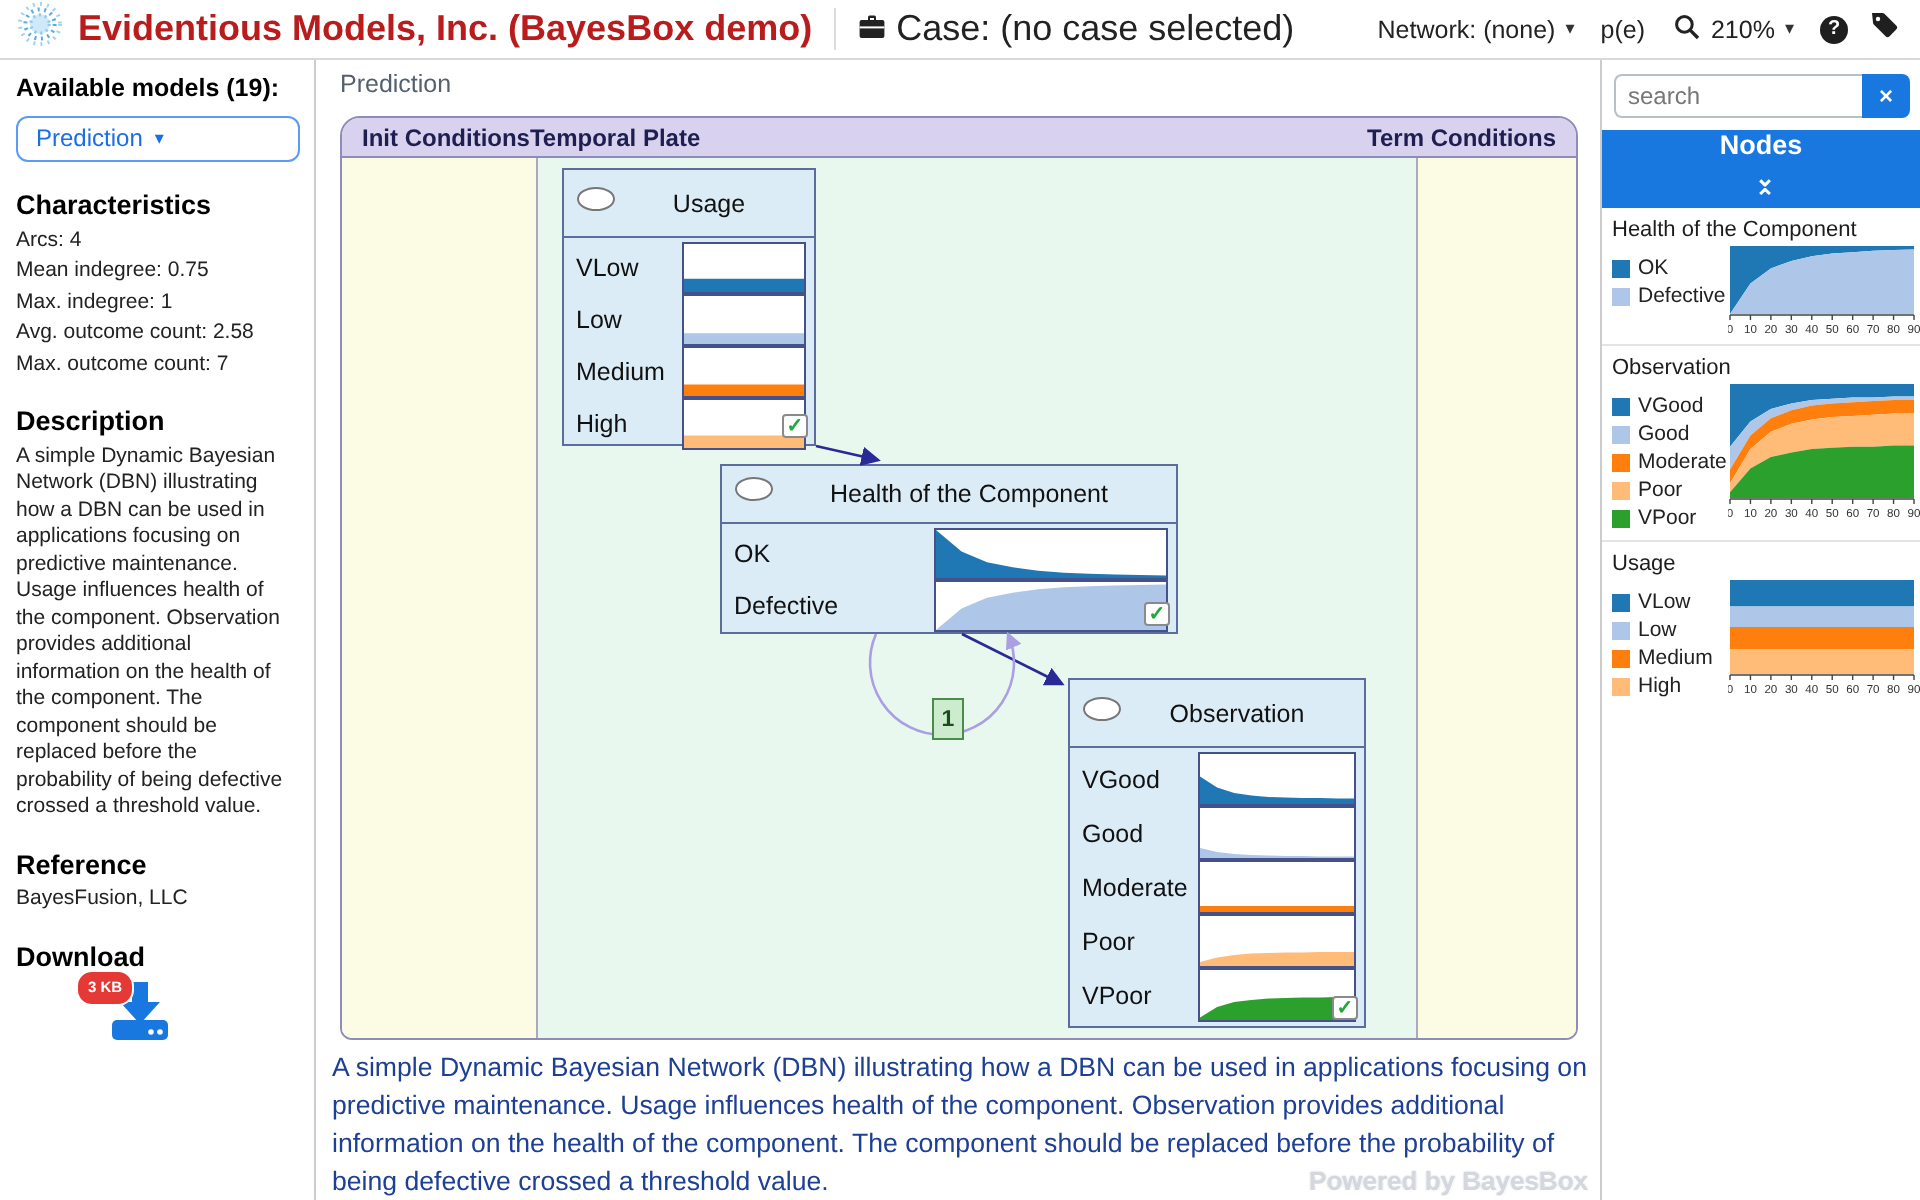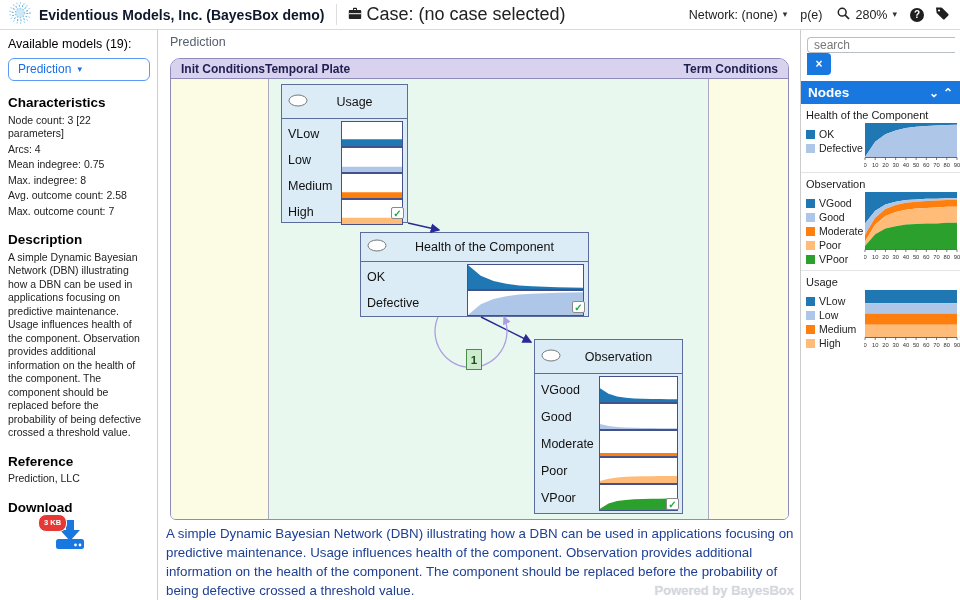--- a/index.html
+++ b/index.html
@@ -2,30 +2,30 @@
 <html><head>
 <meta charset="utf-8">
 <style>
   * { box-sizing: border-box; }
   html,body { margin:0; padding:0; background:#fff; }
   body { width:960px; height:600px; overflow:hidden; font-family:"Liberation Sans", sans-serif; color:#222; }
   .app { width:960px; height:600px; display:flex; flex-direction:column; background:#fff; }
 
   
   .topbar { flex:0 0 30px; height:30px; display:flex; align-items:center; gap:7px; padding:0 10px 0 8px; border-bottom:1px solid #d9d9d9; background:#fff; }
-  .topbar .app-title { font-weight:bold; font-size:14px; color:#0f172a; white-space:nowrap; }
+  .topbar .app-title { font-weight:bold; font-size:18px; color:#b91c1c; white-space:nowrap; }
   .vdiv { align-self:stretch; border-left:1px solid #ddd; margin:4px 4px; }
   .hgroup { display:flex; align-items:center; gap:5px; font-size:12.5px; color:#222; white-space:nowrap; cursor:default; }
   .spacer { flex:1; }
   .caret { font-size:9px; color:#333; line-height:1; }
   .qicon { width:14px; height:14px; border-radius:50%; background:#1f1f1f; color:#fff; font-size:10px; font-weight:bold; text-align:center; line-height:14px; }
 
   
   .left { flex:0 0 158px; width:158px; border-right:1px solid #ccc; padding:8px 8px 0 8px; overflow:hidden; font-size:10.5px; line-height:13.5px; color:#222; }
-  .left .bold-lbl { font-weight:normal; font-size:12.5px; color:#000; }
+  .left .bold-lbl { font-weight:bold; font-size:12.5px; color:#000; }
   .model-dd { margin-top:6px; width:142px; border:1px solid #5b9bf8; border-radius:6px; background:#fff; color:#1a6ee8; font-size:12px; padding:4px 9px; text-align:left; display:flex; align-items:center; gap:6px; cursor:pointer; }
   .model-dd .caret { color:#1a6ee8; }
   .left h3 { font-size:13.5px; margin:15px 0 4px 0; color:#000; }
   .left p { margin:0 0 2px 0; }
   .left ul { margin:2px 0 8px 16px; padding:0; }
   .left li { margin:0; }
   .dl-wrap { position:relative; width:40px; margin:4px 0 0 44px; cursor:pointer; }
   .dl-badge { position:absolute; left:-14px; top:-4px; background:#e53935; border:1px solid #fff; color:#fff; font-size:7.5px; font-weight:bold; padding:1px 5px; border-radius:8px; z-index:2; }
 
   
@@ -50,25 +50,25 @@
   .ncell svg { display:block; width:100%; height:100%; }
   .check { position:absolute; right:3px; bottom:3px; width:13px; height:12px; background:#fff; border:1px solid #8a8a8a; border-radius:2px; color:#1fa83c; font-size:10px; font-weight:bold; line-height:11px; text-align:center; z-index:3; }
   .overlay { position:absolute; left:0; top:0; z-index:2; pointer-events:none; }
   .t-badge { position:absolute; left:295px; top:270px; width:16px; height:21px; background:#cdeccd; border:1px solid #4a8c4a; color:#1d4d1d; font-size:11.5px; font-weight:bold; text-align:center; line-height:20px; z-index:3; }
 
   .net-desc { position:absolute; left:8px; top:494px; width:630px; margin:0; font-size:13.3px; line-height:19px; color:#1d3f94; }
   .powered { position:absolute; right:6px; top:553px; font-size:13px; font-weight:bold; color:#d4d8de; text-shadow:0 1px 0 #fff, 0 0 1px #b5bac2; }
 
   
   .right { flex:0 0 160px; width:160px; border-left:1px solid #ccc; overflow:hidden; background:#fff; }
-  .search-row { display:flex; padding:7px 5px 6px 6px;flex-direction:column; }
+  .search-row { display:flex; padding:7px 5px 6px 6px; }
   .search-row input { flex:1; height:22px; border:1px solid #b8bfc6; border-right:none; border-radius:4px 0 0 4px; padding:0 6px; font-size:12px; font-family:"Liberation Sans",sans-serif; color:#333; outline:none; min-width:0; }
   .search-row input::placeholder { color:#777; }
   .search-clear { width:24px; height:22px; background:#1878e0; color:#fff; border:none; border-radius:0 4px 4px 0; font-size:12px; font-weight:bold; line-height:20px; text-align:center; cursor:pointer; }
-  .nodes-bar { height:23px; background:#1878e0; color:#fff; display:flex; align-items:center; padding:0 7px; }
+  .nodes-bar { height:39px; background:#1878e0; color:#fff; display:flex; align-items:center; padding:0 7px;flex-direction:column; }
   .nodes-bar .nb-title { font-weight:bold; font-size:13.5px; flex:1; }
   .nodes-bar .chev { font-size:12px; font-weight:bold; line-height:10px; cursor:pointer; margin-left:4px; }
   .nsec { padding:5px 3px 3px 5px; border-bottom:1px solid #e4e4e4; }
   .nsec:last-child { border-bottom:none; }
   .nsec-title { font-size:11px; color:#1c1c1c; margin:0 0 2px 0; }
   .nsec-row { display:flex; align-items:flex-start; }
   .legend { width:58px; padding-top:5px; flex:0 0 58px; }
   .litem { display:flex; align-items:center; margin-bottom:2px; }
   .swatch { width:9px; height:9px; margin-right:4px; flex:0 0 9px; }
   .llabel { font-size:10.5px; color:#222; white-space:nowrap; }
@@ -108,21 +108,21 @@
     <span class="hgroup" style="margin-left:6px;">
       <span>p(e)</span>
     </span>
     <span class="hgroup" style="margin-left:8px;">
       <span>
         <svg width="13" height="13" viewBox="0 0 13 13">
           <circle cx="5.2" cy="5.2" r="3.9" fill="none" stroke="#222" stroke-width="1.5"></circle>
           <line x1="8.2" y1="8.2" x2="12" y2="12" stroke="#222" stroke-width="1.7"></line>
         </svg>
       </span>
-      <span>280%</span>
+      <span>210%</span>
       <span class="caret">▾</span>
     </span>
     <span class="qicon" style="margin-left:6px;">?</span>
     <span style="margin-left:4px;">
       <svg width="15" height="14" viewBox="0 0 15 14">
         <path d="M1,1.5 h5.2 a1.4,1.4 0 0 1 1,0.4 l5.9,5.9 a1.4,1.4 0 0 1 0,2 l-3.3,3.3 a1.4,1.4 0 0 1 -2,0 L1.9,7.2 a1.4,1.4 0 0 1 -0.4,-1 Z" fill="#1f1f1f"></path>
         <circle cx="4" cy="4.5" r="1.1" fill="#fff"></circle>
       </svg>
     </span>
   </header>
@@ -130,32 +130,31 @@
   <div class="content" style="flex:1; display:flex; min-height:0;">
 
     <aside class="left">
       <div class="bold-lbl">Available models (19):</div>
       <div class="model-dd">
         <span>Prediction</span>
         <span class="caret">▾</span>
       </div>
 
       <h3>Characteristics</h3>
-      <p>Node count: 3 [22 parameters]</p>
       <p>Arcs: 4</p>
       <p>Mean indegree: 0.75</p>
-      <p>Max. indegree: 8</p>
+      <p>Max. indegree: 1</p>
       <p>Avg. outcome count: 2.58</p>
       <p>Max. outcome count: 7</p>
 
       <h3>Description</h3>
       <p>A simple Dynamic Bayesian Network (DBN) illustrating how a DBN can be used in applications focusing on predictive maintenance. Usage influences health of the component. Observation provides additional information on the health of the component. The component should be replaced before the probability of being defective crossed a threshold value.</p>
 
       <h3>Reference</h3>
-      <p>Prediction, LLC</p>
+      <p>BayesFusion, LLC</p>
 
       <h3>Download</h3>
       <div class="dl-wrap">
         <span class="dl-badge">3 KB</span>
         <span>
           <svg width="36" height="32" viewBox="0 0 36 32">
             <polygon points="14,2 22,2 22,12 28,12 18,23 8,12 14,12" fill="#1878e0"></polygon>
             <rect x="4" y="21" width="28" height="10" rx="2.5" fill="#1878e0"></rect>
             <circle cx="23.5" cy="27" r="1.4" fill="#fff"></circle>
             <circle cx="28" cy="27" r="1.4" fill="#fff"></circle>

